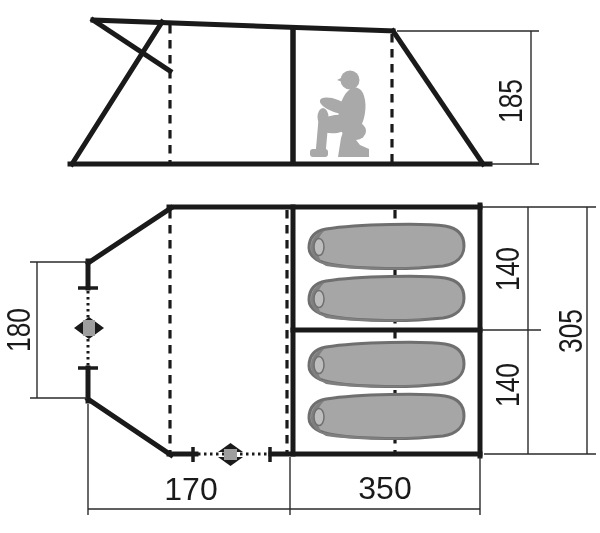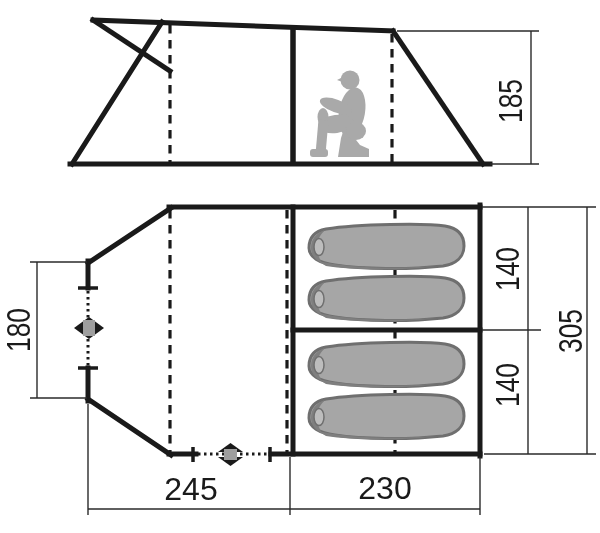--- a/index.html
+++ b/index.html
@@ -121,16 +121,16 @@
       <path class="thin" d="M480,457 V515"></path>
       <path class="thin" d="M88,509 H480"></path>
     </g>
   </svg>
 
   <div class="dim-label vert" style="left:510px;top:101px;">185</div>
   <div class="dim-label vert" style="left:18px;top:330px;">180</div>
   <div class="dim-label vert" style="left:507px;top:269px;">140</div>
   <div class="dim-label vert" style="left:507px;top:385px;">140</div>
   <div class="dim-label vert" style="left:570px;top:331px;">305</div>
-  <div class="dim-label" style="left:191px;top:489px;">245</div>
-  <div class="dim-label" style="left:385px;top:488px;">230</div>
+  <div class="dim-label" style="left:191px;top:489px;">170</div>
+  <div class="dim-label" style="left:385px;top:488px;">350</div>
 
 </div>
 
 </body></html>

